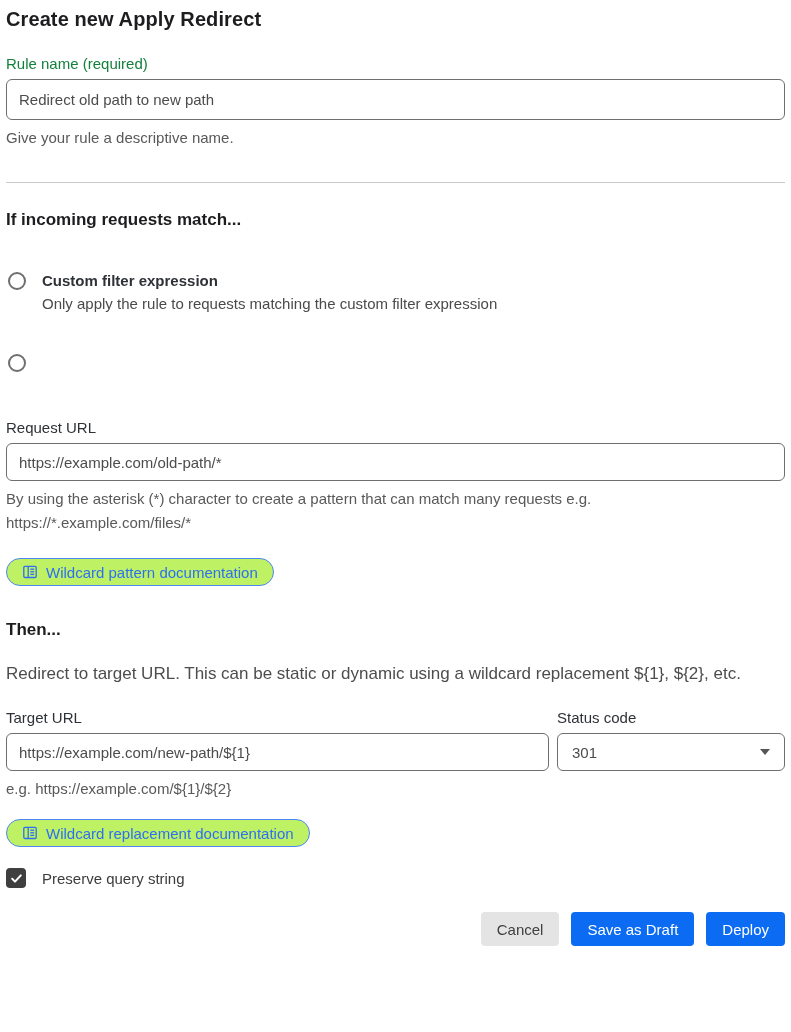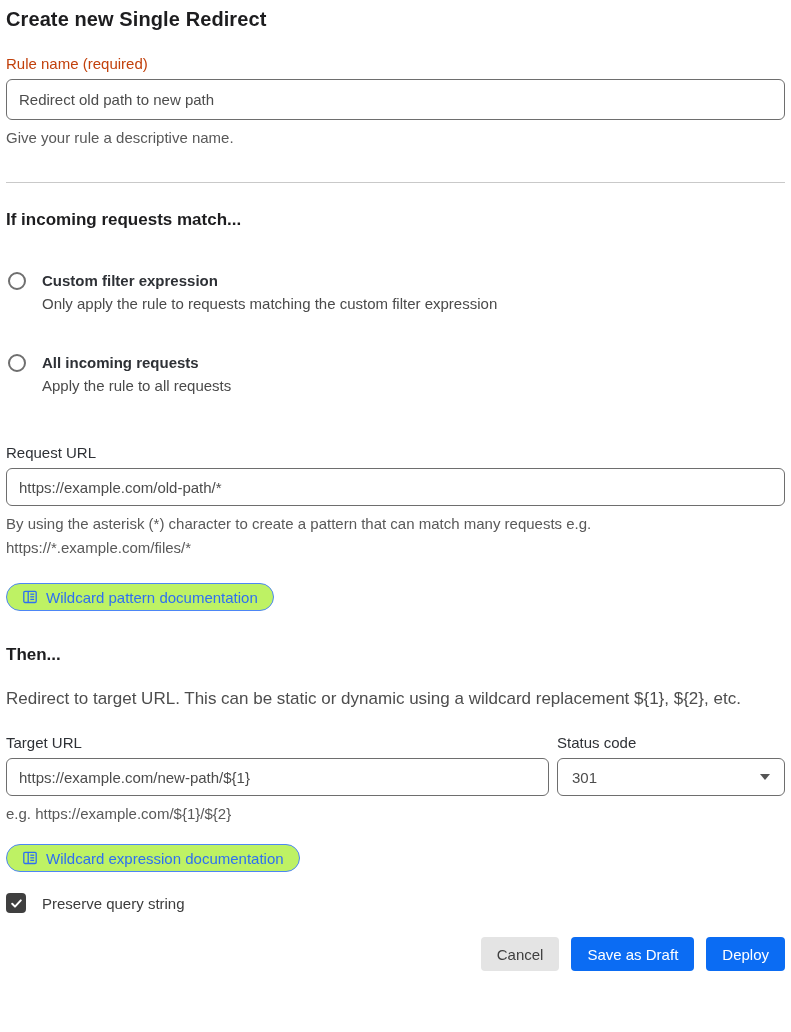--- a/index.html
+++ b/index.html
@@ -16,21 +16,21 @@
   *{box-sizing:border-box;}
   html,body{margin:0;padding:0;background:#fff;}
   body{
     width:791px;height:1032px;
     font-family:"Liberation Sans",sans-serif;
     color:var(--body-text);
     padding:8px 6px 0 6px;
     overflow:hidden;
   }
   h1{font-size:20px;font-weight:700;color:var(--heading-text);margin:0 0 24px 0;letter-spacing:.1px;}
-  .field-label{font-size:15px;color:#c2410c;margin:0 0 7px 0;}
+  .field-label{font-size:15px;color:#15803d;margin:0 0 7px 0;}
   .field-label.bold{font-weight:400;color:#2e3136;}
   input.text{
     display:block;height:41px;border:1px solid var(--border-gray);border-radius:6px;
     padding:0 12px;font-size:15px;color:#4c4c4c;font-family:"Liberation Sans",sans-serif;
     outline:none;background:#fff;width:100%;
   }
   .rule-name-input{width:390px;}
   .helper{font-size:15px;color:var(--helper-text);margin-top:6px;line-height:24px;}
   .divider{border:none;border-top:1px solid var(--divider-gray);margin:32px 0 0 0;}
   h2{font-size:17px;font-weight:700;color:var(--heading-text);margin:27px 0 0 0;}
@@ -80,21 +80,21 @@
     font-family:"Liberation Sans",sans-serif;cursor:pointer;display:inline-flex;align-items:center;
   }
   .btn-gray{background:var(--cancel-bg);color:#3f3f3f;}
   .btn-blue{background:var(--primary-blue);color:#fff;}
 </style>
 </head>
 <body>
 
 
 
-<h1>Create new Single Redirect</h1>
+<h1>Create new Apply Redirect</h1>
 
 <div>
   <div class="field-label">Rule name (required)</div>
   <input class="text rule-name-input" type="text" value="Redirect old path to new path" style="">
   <div class="helper">Give your rule a descriptive name.</div>
 </div>
 
 <hr class="divider">
 
 <h2>If incoming requests match...</h2>
@@ -102,24 +102,20 @@
 <div class="radio-group">
   <div class="radio-item">
     <span class="radio-circle"></span>
     <span class="radio-texts">
       <div class="radio-label">Custom filter expression</div>
       <div class="radio-desc">Only apply the rule to requests matching the custom filter expression</div>
     </span>
   </div>
   <div class="radio-item">
     <span class="radio-circle"></span>
-    <span class="radio-texts">
-      <div class="radio-label">All incoming requests</div>
-      <div class="radio-desc">Apply the rule to all requests</div>
-    </span>
   </div>
 </div>
 
 <div class="section-field">
   <div class="field-label bold">Request URL</div>
   <input class="text slim" type="text" value="https://example.com/old-path/*" style="">
   <div class="helper">
     <div>By using the asterisk (*) character to create a pattern that can match many requests e.g.</div>
     <div>https://*.example.com/files/*</div>
   </div>
@@ -160,21 +156,21 @@
 <button class="doc-btn" style="margin-top:18px;">
   <span>
     <svg width="16" height="16" viewBox="0 0 16 16" fill="none" stroke="currentColor" stroke-width="1.3">
       <rect x="1.8" y="2.3" width="12.4" height="11.2" rx="1.2"></rect>
       <line x1="6.2" y1="2.3" x2="6.2" y2="13.5"></line>
       <line x1="8.3" y1="5.2" x2="12.2" y2="5.2"></line>
       <line x1="8.3" y1="7.8" x2="12.2" y2="7.8"></line>
       <line x1="8.3" y1="10.4" x2="12.2" y2="10.4"></line>
     </svg>
   </span>
-  <span>Wildcard expression documentation</span>
+  <span>Wildcard replacement documentation</span>
 </button>
 
 <div class="checkbox-row">
   <span class="checkbox">
     <svg width="13" height="13" viewBox="0 0 13 13" fill="none" stroke="#fff" stroke-width="2" stroke-linecap="round" stroke-linejoin="round">
       <polyline points="2.2,6.8 5,9.6 10.8,3.4"></polyline>
     </svg>
   </span>
   <span class="checkbox-label">Preserve query string</span>
 </div>

